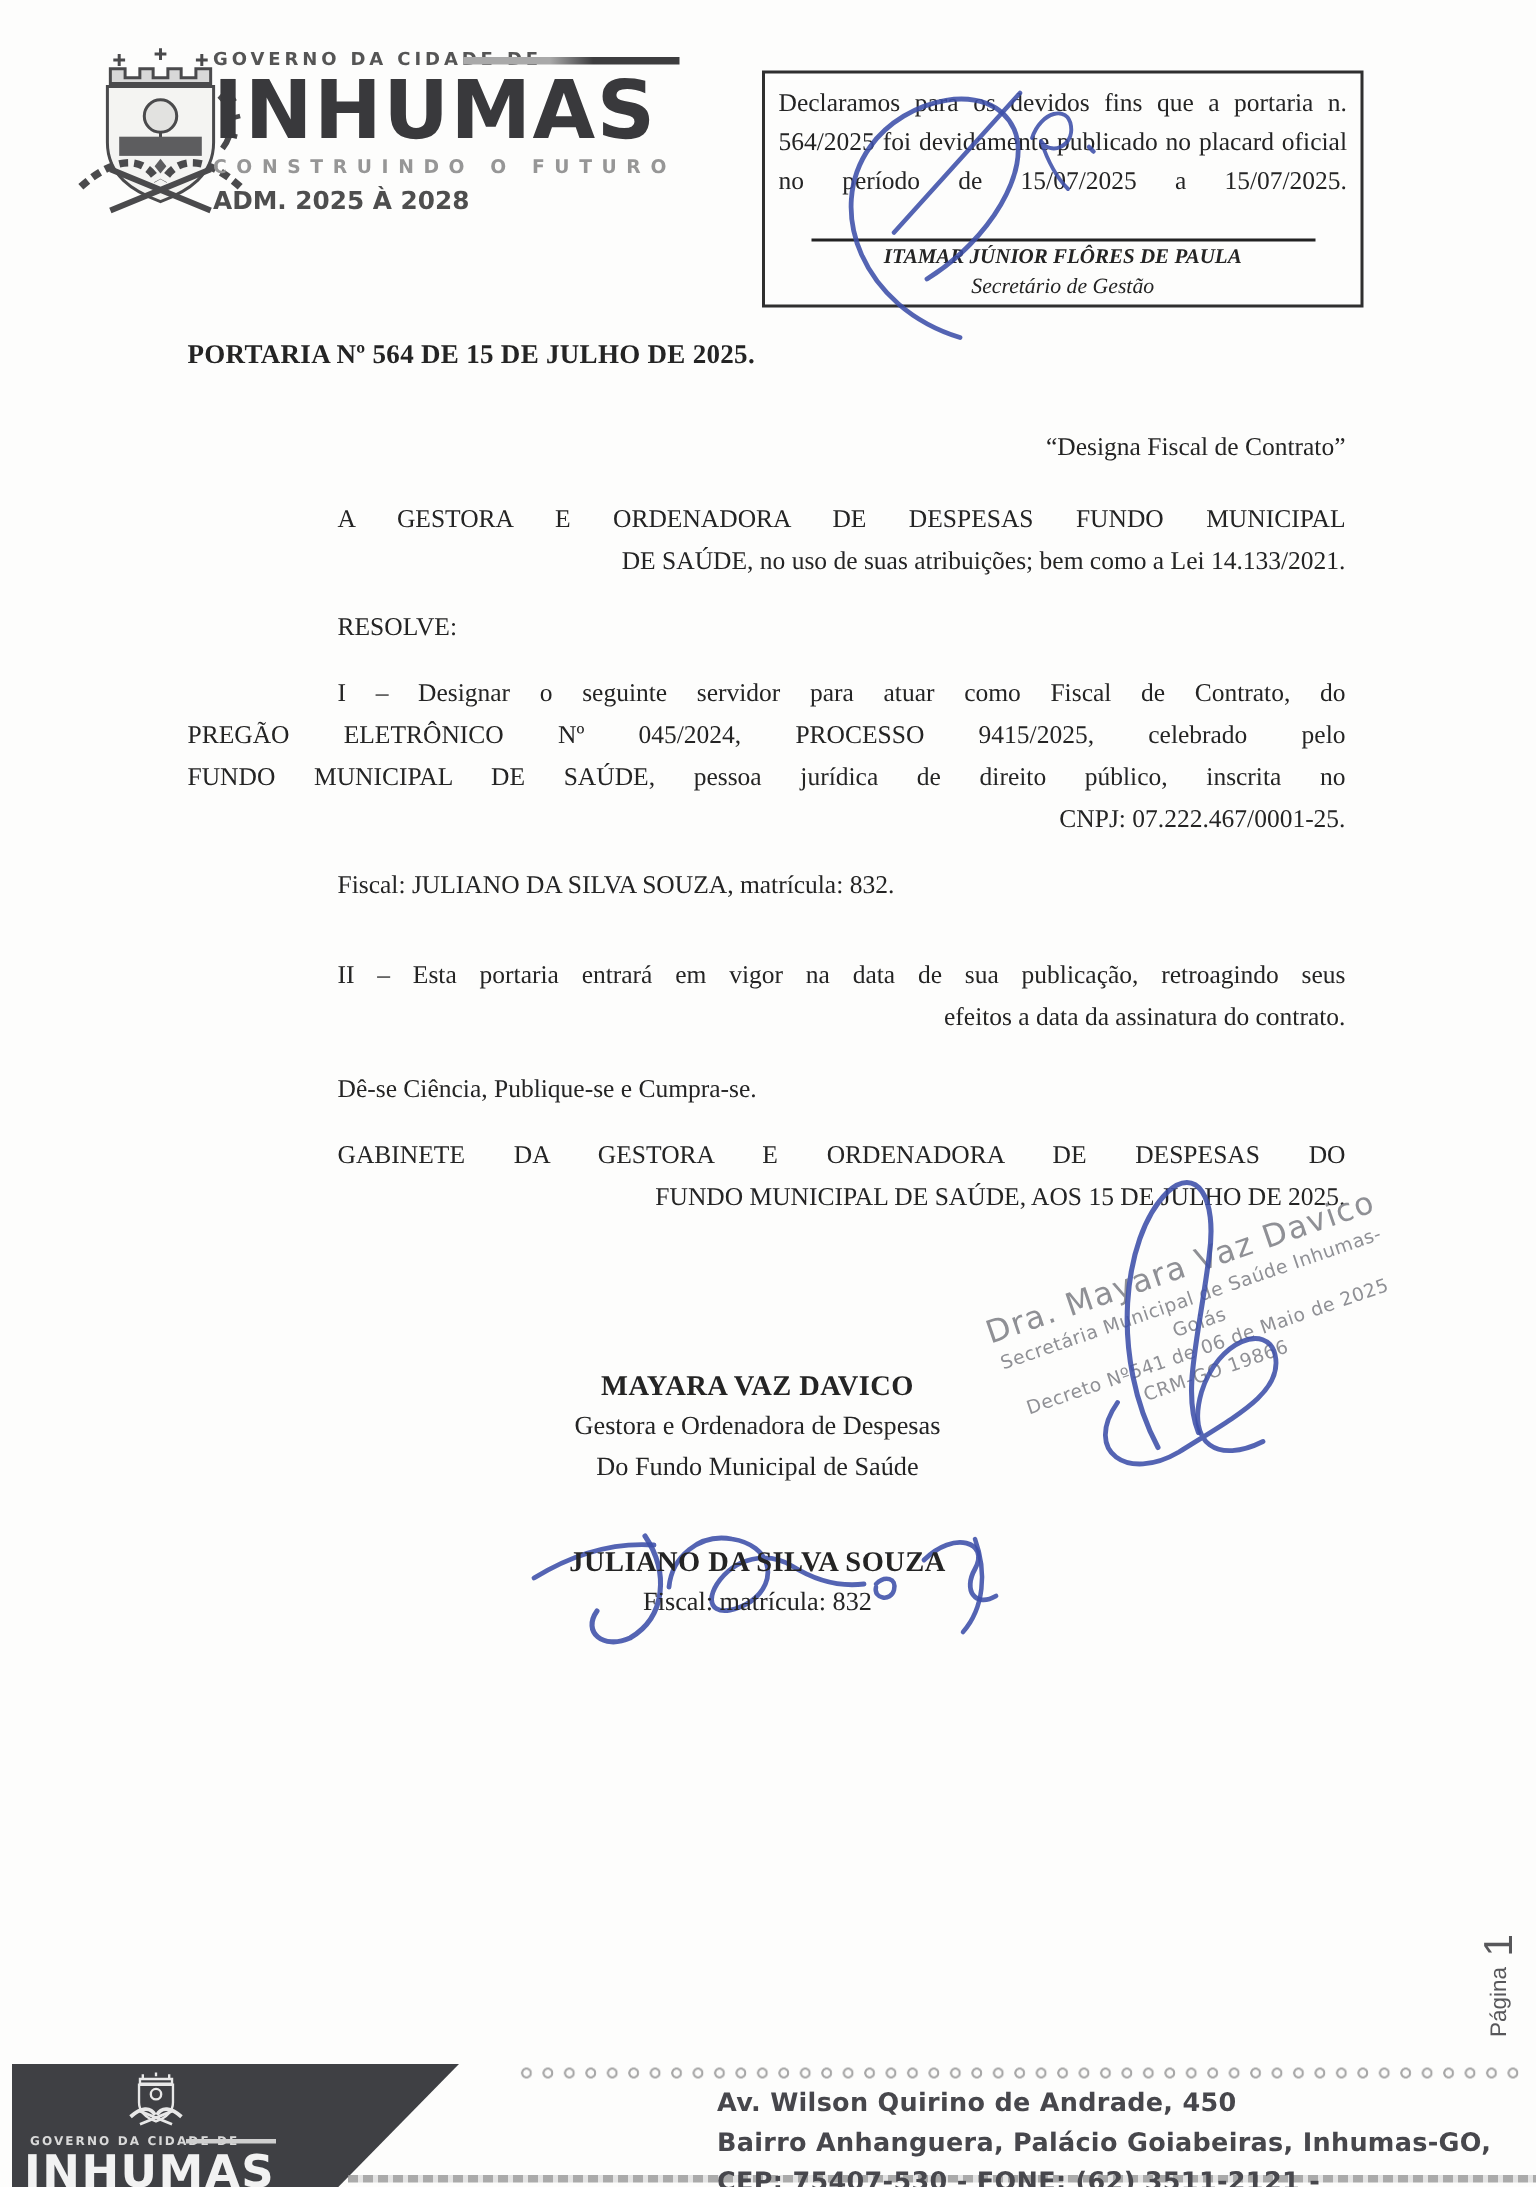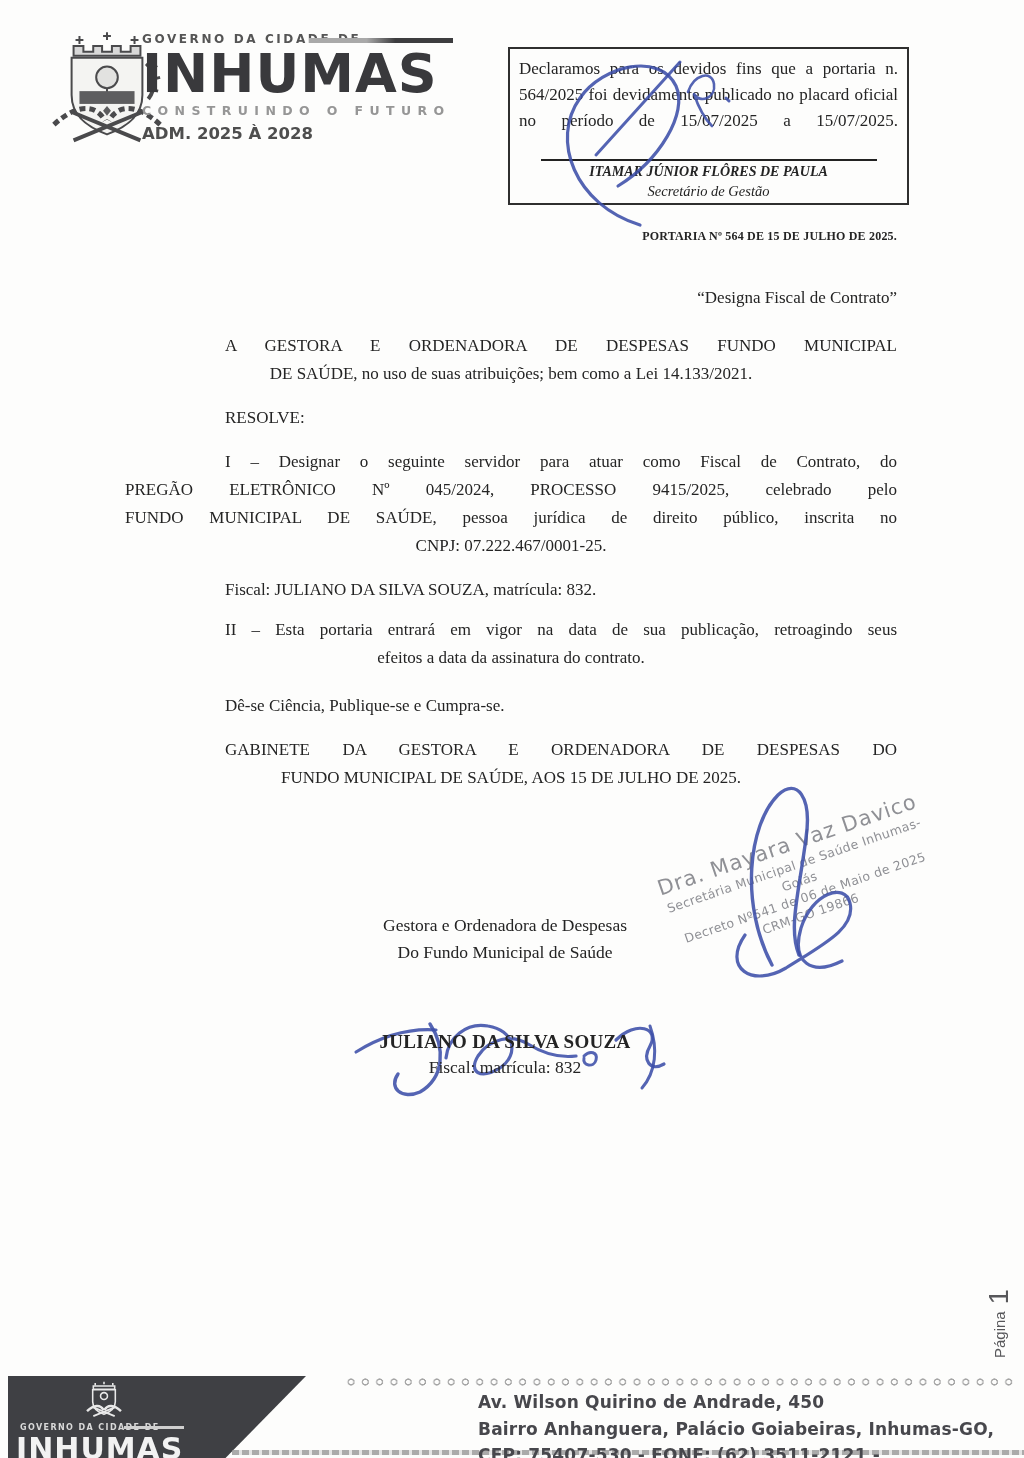--- a/index.html
+++ b/index.html
@@ -23,28 +23,28 @@
     position:absolute; left:508px; top:47px; width:401px; height:158px;
     border:2px solid #2f2f2f; box-sizing:border-box; padding:7px 9px 4px 9px;
     font-size:17px; line-height:26px; text-align:justify; text-align-last:justify;
   }
   .pub-sign{margin-top:25px; text-align:center; text-align-last:center;}
   .pub-rule{border-top:2px solid #222; width:336px; margin:0 auto;}
   .pub-name{font-weight:bold; font-style:italic; font-size:14px; line-height:20px; margin-top:1px;}
   .pub-role{font-style:italic; font-size:14.5px; line-height:18px;}
   
   .content{position:absolute; left:125px; top:222px; width:772px; font-size:17px; line-height:28px;}
-  .title{font-weight:bold; font-size:12px; text-align:right; letter-spacing:.2px;}
+  .title{font-weight:bold; font-size:18px; text-align:left; letter-spacing:.2px;}
   .subtitle{text-align:right; margin-top:34px;}
   .para{margin-top:16px;}
   .jl{text-align:justify; text-align-last:justify;}
-  .ll{text-align:center;}
+  .ll{text-align:right;}
   .ind{text-indent:100px;}
   b{font-weight:normal;}
-  .m20{margin-top:20px;} .m16{margin-top:16px;} .m22{margin-top:12px;}
+  .m20{margin-top:20px;} .m16{margin-top:16px;} .m22{margin-top:32px;}
   
   .ink{position:absolute; pointer-events:none;}
   .ink path{fill:none; stroke:#3c4ea9; stroke-linecap:round; stroke-linejoin:round; opacity:.88;}
   .stamp{
     position:absolute; left:648px; top:830px; width:300px; text-align:center; text-align-last:center;
     transform:rotate(-19deg); color:#8f9095;
     font-family:"DejaVu Sans","Liberation Sans",sans-serif;
   }
   .stamp-l1{font-size:21px; letter-spacing:1px; line-height:26px;}
   .stamp-s{font-size:12.5px; line-height:17px; letter-spacing:.4px;}
@@ -175,20 +175,21 @@
     <div class="stamp-s">Decreto Nº541 de 06 de Maio de 2025</div>
     <div class="stamp-s">CRM-GO 19866</div>
   </div>
 
   <svg class="ink" style="left:700px; top:775px;" width="200" height="215" viewBox="700 775 200 215">
     <path d="M772,965 C740,905 748,825 778,795 C797,777 812,797 806,838 C799,893 788,928 799,955" stroke-width="3.4"></path>
     <path d="M745,935 C722,968 752,988 786,968 C824,944 856,928 850,903 C845,882 812,893 801,928 C791,963 812,976 842,961" stroke-width="3.2"></path>
   </svg>
 
   <div class="sig-block" style="top:912px;">
+    <div class="sig-name">MAYARA VAZ DAVICO</div>
     <div class="sig-role">Gestora e Ordenadora de Despesas</div>
     <div class="sig-role">Do Fundo Municipal de Saúde</div>
   </div>
 
   <svg class="ink" style="left:340px; top:1012px;" width="330" height="95" viewBox="340 1012 330 95">
     <path d="M356,1052 C382,1036 408,1028 436,1030" stroke-width="3.2"></path>
     <path d="M430,1024 C446,1048 444,1078 420,1092 C402,1100 388,1088 398,1074" stroke-width="3.4"></path>
     <path d="M446,1058 C448,1038 466,1022 488,1026 C514,1030 520,1054 500,1068 C480,1080 468,1072 478,1056 C490,1038 512,1034 528,1044 C544,1054 560,1058 576,1056" stroke-width="3.2"></path>
     <path d="M584,1056 c6,-6 14,-4 12,4 c-2,8 -14,6 -12,-2" stroke-width="3"></path>
     <path d="M616,1040 C636,1020 660,1028 650,1046 C642,1060 650,1072 664,1064" stroke-width="3.2"></path>

